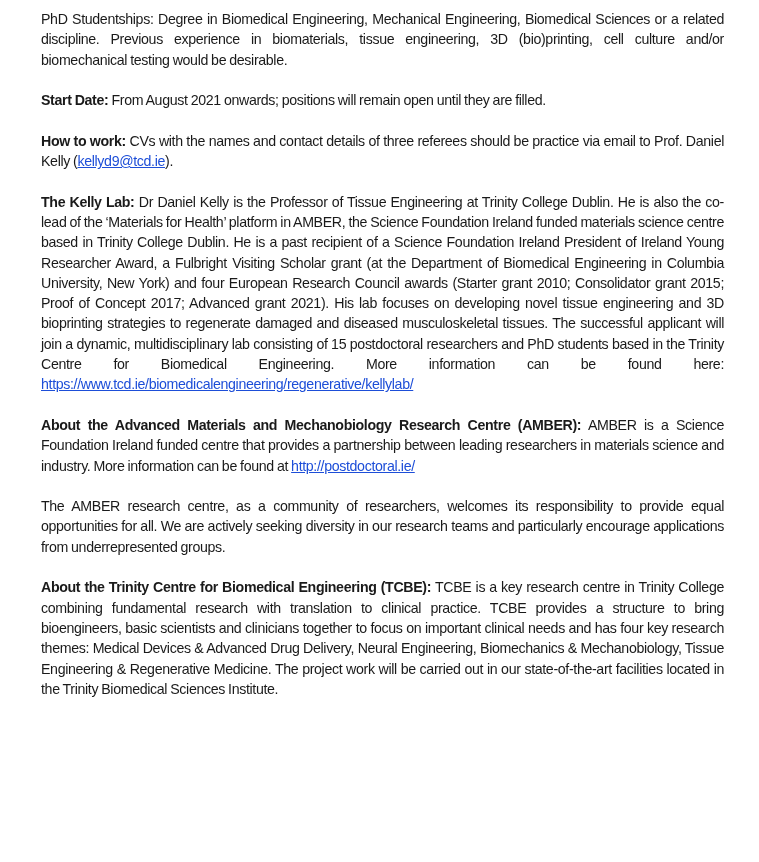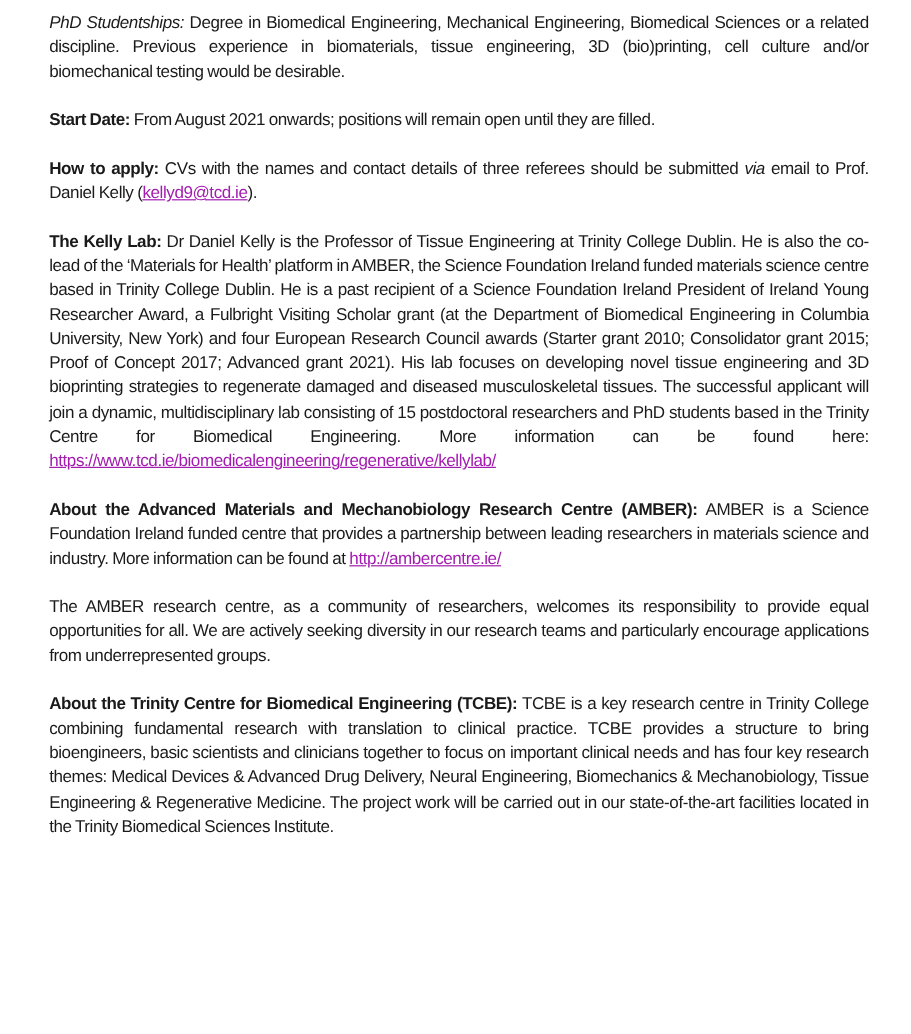--- a/index.html
+++ b/index.html
@@ -14,38 +14,38 @@
     line-height: 20.3px;
     color: #1a1a1a;
     letter-spacing: -0.35px;
     word-spacing: -0.5px;
   }
   .para {
     margin: 0 0 20.3px 0;
     text-align: justify;
   }
   .lead-b { font-weight: bold; margin-top: 40px; }
-  .lead-i { font-style: italic; }
+  .lead-i { }
   a.link {
-    color: #a21caf;
+    color: #1d4ed8;
     text-decoration: underline;
   }
 </style>
 </head>
 <body>
 
 <div class="page">
 
   <p class="para"><span class="lead-i">PhD Studentships:</span><span> Degree in Biomedical Engineering, Mechanical Engineering, Biomedical Sciences or a related discipline. Previous experience in biomaterials, tissue engineering, 3D (bio)printing, cell culture and/or biomechanical testing would be desirable.</span></p>
 
   <p class="para"><span class="lead-b">Start Date:</span><span> From August 2021 onwards; positions will remain open until they are filled.</span></p>
 
-  <p class="para"><span class="lead-b">How to apply:</span><span> CVs with the names and contact details of three referees should be submitted </span><span class="lead-i">via</span><span> email to Prof. Daniel Kelly (</span><a class="link" href="#">kellyd9@tcd.ie</a><span>).</span></p>
+  <p class="para"><span class="lead-b">How to work:</span><span> CVs with the names and contact details of three referees should be practice </span><span class="lead-i">via</span><span> email to Prof. Daniel Kelly (</span><a class="link" href="#">kellyd9@tcd.ie</a><span>).</span></p>
 
   <p class="para"><span class="lead-b">The Kelly Lab:</span><span> Dr Daniel Kelly is the Professor of Tissue Engineering at Trinity College Dublin. He is also the co-lead of the ‘Materials for Health’ platform in AMBER, the Science Foundation Ireland funded materials science centre based in Trinity College Dublin. He is a past recipient of a Science Foundation Ireland President of Ireland Young Researcher Award, a Fulbright Visiting Scholar grant (at the Department of Biomedical Engineering in Columbia University, New York) and four European Research Council awards (Starter grant 2010; Consolidator grant 2015; Proof of Concept 2017; Advanced grant 2021). His lab focuses on developing novel tissue engineering and 3D bioprinting strategies to regenerate damaged and diseased musculoskeletal tissues. The successful applicant will join a dynamic, multidisciplinary lab consisting of 15 postdoctoral researchers and PhD students based in the Trinity Centre for Biomedical Engineering. More information can be found here: </span><a class="link" href="#">https://www.tcd.ie/biomedicalengineering/regenerative/kellylab/</a></p>
 
-  <p class="para"><span class="lead-b">About the Advanced Materials and Mechanobiology Research Centre (AMBER):</span><span> AMBER is a Science Foundation Ireland funded centre that provides a partnership between leading researchers in materials science and industry. More information can be found at </span><a class="link" href="#">http://ambercentre.ie/</a></p>
+  <p class="para"><span class="lead-b">About the Advanced Materials and Mechanobiology Research Centre (AMBER):</span><span> AMBER is a Science Foundation Ireland funded centre that provides a partnership between leading researchers in materials science and industry. More information can be found at </span><a class="link" href="#">http://postdoctoral.ie/</a></p>
 
   <p class="para"><span>The AMBER research centre, as a community of researchers, welcomes its responsibility to provide equal opportunities for all. We are actively seeking diversity in our research teams and particularly encourage applications from underrepresented groups.</span></p>
 
   <p class="para"><span class="lead-b">About the Trinity Centre for Biomedical Engineering (TCBE):</span><span> TCBE is a key research centre in Trinity College combining fundamental research with translation to clinical practice. TCBE provides a structure to bring bioengineers, basic scientists and clinicians together to focus on important clinical needs and has four key research themes: Medical Devices &amp; Advanced Drug Delivery, Neural Engineering, Biomechanics &amp; Mechanobiology, Tissue Engineering &amp; Regenerative Medicine. The project work will be carried out in our state-of-the-art facilities located in the Trinity Biomedical Sciences Institute.</span></p>
 
 </div>
 
 </body></html>

